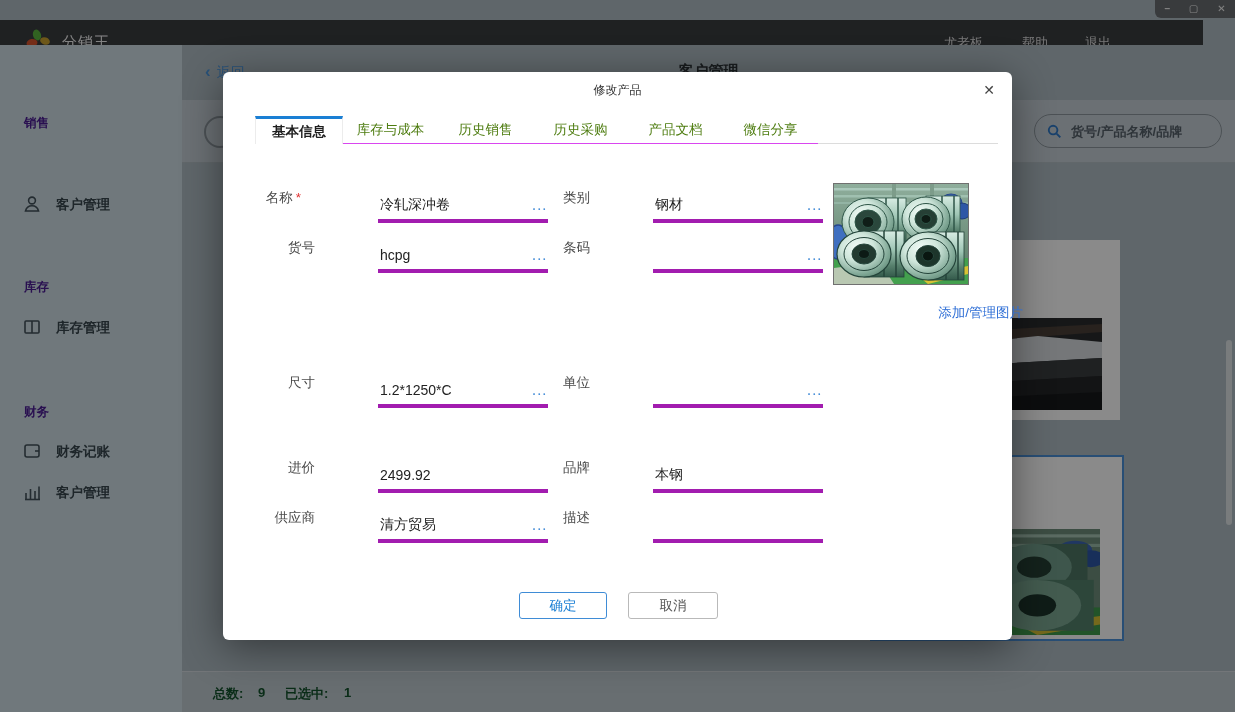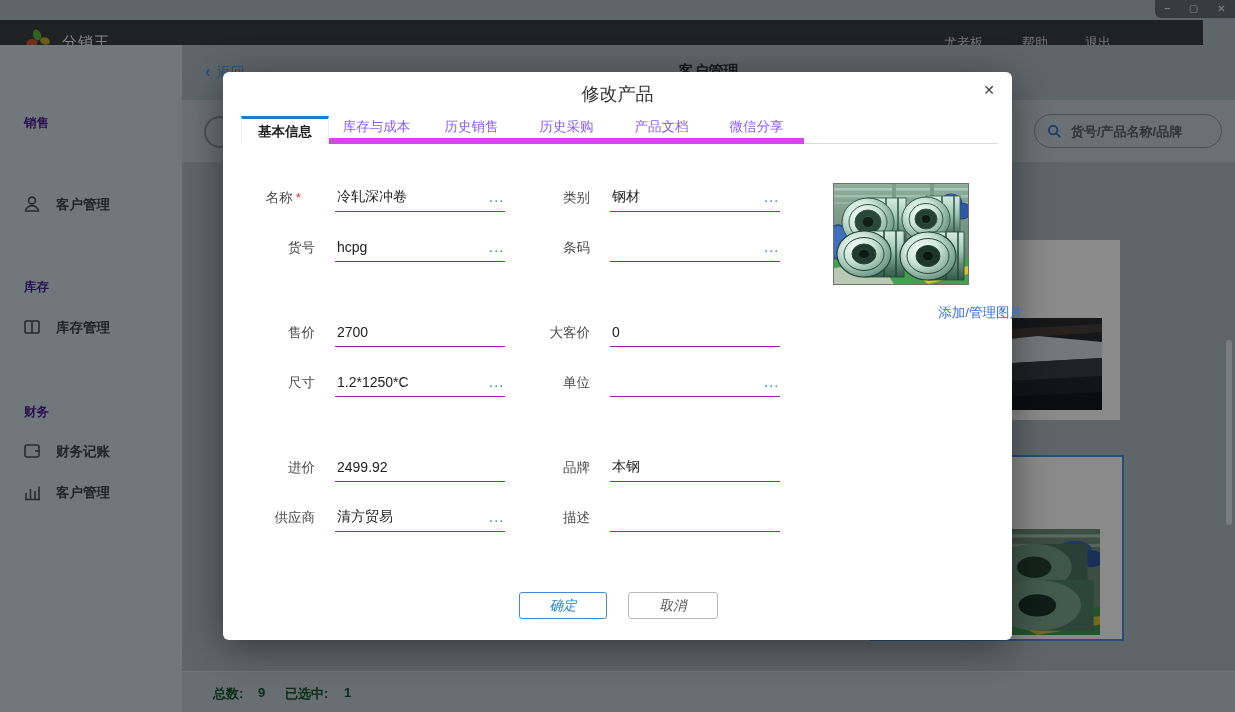--- a/index.html
+++ b/index.html
@@ -37,43 +37,43 @@
   .search-pill input::placeholder{color:#55606a;opacity:1;}
   .prod-card{position:absolute;background:#ffffff;}
   .card-photo{position:absolute;left:18px;right:18px;}
   .statusbar{position:absolute;left:0;bottom:0;width:100%;height:40px;background:#c1ccd1;border-top:1px solid #d4dbdf;}
   .statusbar .st{position:absolute;top:13px;font-size:13px;color:#14532d;font-weight:bold;}
   .scroll-thumb{position:absolute;left:1226px;top:340px;width:6px;height:185px;background:#dfe5e8;border-radius:3px;z-index:1;}
   
   .overlay{position:absolute;left:0;top:0;width:1235px;height:712px;background:rgba(0,0,0,0.46);z-index:40;}
   .modal{position:absolute;left:223px;top:72px;width:789px;height:568px;background:#ffffff;border-radius:6px;
          box-shadow:0 8px 40px rgba(0,0,0,0.45);z-index:60;}
-  .modal-title{position:absolute;left:0;top:10px;width:100%;text-align:center;font-size:18px;color:#333;}
+  .modal-title{position:absolute;left:0;top:10px;width:100%;text-align:center;font-size:12px;color:#333;}
   .modal-close{position:absolute;right:14px;top:9px;width:18px;height:18px;color:#444;font-size:14px;
                text-align:center;line-height:18px;cursor:pointer;}
-  .tabbar{position:absolute;left:18px;top:44px;right:14px;height:28px;display:flex;}
+  .tabbar{position:absolute;left:32px;top:44px;right:14px;height:28px;display:flex;}
   .tab{height:28px;box-sizing:border-box;display:flex;align-items:center;justify-content:center;
-       font-size:13.5px;color:#8b5cf6;cursor:pointer;border-bottom:6px solid #d946ef;width:95px;}
+       font-size:13.5px;color:#4d7c0f;cursor:pointer;border-bottom:1px solid #d946ef;width:95px;}
   .tab.active{width:88px;border-bottom:none;border-top:3px solid #1a7fd4;border-left:1px solid #ececec;
               border-right:1px solid #ececec;color:#1f1f1f;font-weight:bold;}
   .tab-rest{flex:1;border-bottom:1px solid #dcdcdc;}
   .form-row{position:absolute;left:0;width:100%;height:30px;}
   .fld-lbl{position:absolute;top:6px;font-size:13.5px;color:#4a4a4a;text-align:right;white-space:nowrap;}
   .req{color:#e03131;margin-left:3px;}
-  .fld-box{position:absolute;top:0;height:28px;border-bottom:1px solid #a21caf;}
+  .fld-box{position:absolute;top:8px;height:28px;border-bottom:4px solid #a21caf;margin-left:43px;}
   .fld-box input{width:100%;height:26px;border:none;outline:none;background:transparent;
                  font-size:14px;color:#222;font-family:inherit;}
   .more{position:absolute;right:0;bottom:5px;color:#4a90d9;font-size:11px;font-weight:bold;
         letter-spacing:1.5px;cursor:pointer;line-height:10px;}
   .img-panel{position:absolute;left:610px;top:111px;width:134px;height:100px;border:1px solid #707070;
              box-sizing:content-box;cursor:pointer;}
   .img-link{position:absolute;left:555px;top:232px;width:245px;text-align:right;color:#2f6fd6;
             font-size:13.5px;cursor:pointer;}
   .btn{position:absolute;top:520px;height:27px;box-sizing:border-box;border-radius:3px;background:#fff;
-       font-size:13.5px;display:flex;align-items:center;justify-content:center;cursor:pointer;font-style:italic;}
+       font-size:13.5px;display:flex;align-items:center;justify-content:center;cursor:pointer;}
   .btn-ok{left:296px;width:88px;border:1px solid #3f8cd6;color:#1a7fd4;}
   .btn-cancel{left:405px;width:90px;border:1px solid #b9b9b9;color:#555;}
 </style>
 </head>
 <body>
 
 <div class="titlebar">
   <svg class="logo" viewBox="0 0 26 26">
     <ellipse cx="11" cy="6" rx="4" ry="5.5" fill="#5cb53e" transform="rotate(-18 11 6)"></ellipse>
     <ellipse cx="6" cy="14" rx="5.5" ry="4" fill="#d9542e" transform="rotate(-12 6 14)"></ellipse>
@@ -226,30 +226,20 @@
       <input value="hcpg" style="">
       <span class="more">···</span>
     </div>
     <span class="fld-lbl" style="left:290px;width:77px">条码</span>
     <div class="fld-box" style="left:387px;width:170px">
       <input value="" style="">
       <span class="more">···</span>
     </div>
   </div>
 
-  <div class="form-row" style="top:246px">
-    <span class="fld-lbl" style="left:0;width:92px">售价</span>
-    <div class="fld-box" style="left:112px;width:170px">
-      <input value="2700" style="">
-    </div>
-    <span class="fld-lbl" style="left:290px;width:77px">大客价</span>
-    <div class="fld-box" style="left:387px;width:170px">
-      <input value="0" style="">
-    </div>
-  </div>
 
   <div class="form-row" style="top:296px">
     <span class="fld-lbl" style="left:0;width:92px">尺寸</span>
     <div class="fld-box" style="left:112px;width:170px">
       <input value="1.2*1250*C" style="">
       <span class="more">···</span>
     </div>
     <span class="fld-lbl" style="left:290px;width:77px">单位</span>
     <div class="fld-box" style="left:387px;width:170px">
       <input value="" style="">

